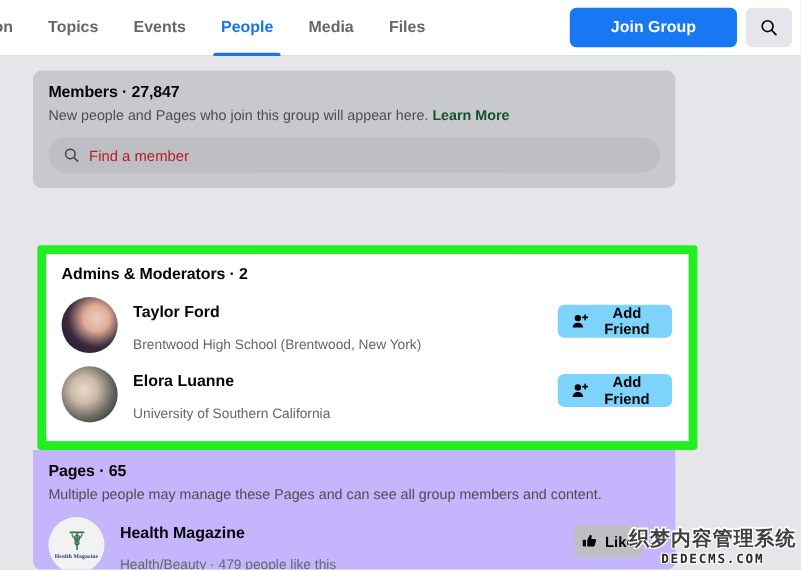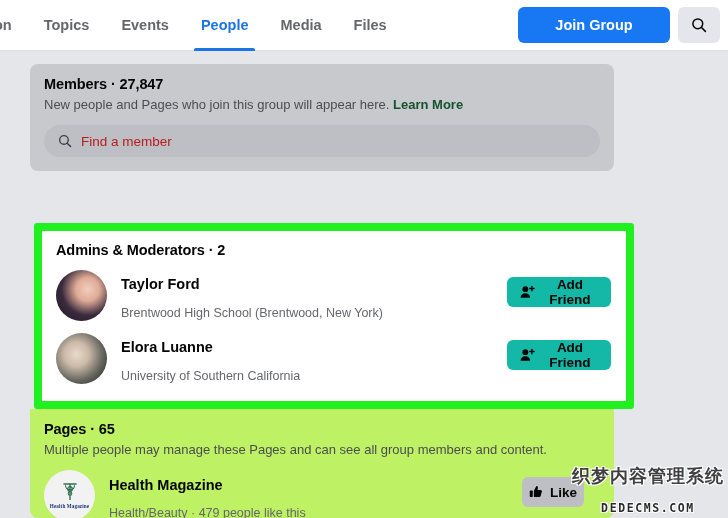--- a/index.html
+++ b/index.html
@@ -218,21 +218,21 @@
     line-height: 16px;
   }
 
   .action-btn {
     position: absolute;
     right: 0;
     top: 19px;
     height: 30px;
     border: none;
     border-radius: 6px;
-    background: #14b8a6;
+    background: #7dd3fc;
     font-family: "Liberation Sans", sans-serif;
     font-size: 13.5px;
     font-weight: 700;
     color: #050505;
     display: flex;
     align-items: center;
     justify-content: center;
     gap: 7px;
     padding: 0 13px;
     cursor: pointer;
@@ -240,21 +240,21 @@
 
   .action-btn.add-friend { width: 104px; right: 1px; }
   .action-btn.like { width: 62px; right: 16px; background: #bdbfc4; }
 
   
   .pages-block {
     position: absolute;
     left: 30px;
     top: 358px;
     width: 584px;
-    background: #bef264;
+    background: #c4b5fd;
     border-radius: 0 0 8px 8px;
     padding: 12px 14px 0 14px;
     height: 109px;
     overflow: hidden;
   }
 
   .pages-block .row-meta { margin-top: 11px; }
 
   
   .icn { display: block; }
@@ -292,21 +292,21 @@
   }
   .wm-cn {
     font-size: 18px;
     font-weight: 700;
     color: #404040;
     letter-spacing: 1px;
     text-shadow: 1px 1px 0 #ffffff, -1px -1px 0 #ffffff, 1px -1px 0 #ffffff, -1px 1px 0 #ffffff;
     font-family: "DejaVu Sans", sans-serif;
   }
   .wm-en {
-    margin-top: 18px;
+    margin-top: 4px;
     font-size: 11.5px;
     font-weight: 700;
     color: #2b2b2b;
     letter-spacing: 1.6px;
     text-shadow: 1px 1px 0 #ffffff, -1px -1px 0 #ffffff, 1px -1px 0 #ffffff, -1px 1px 0 #ffffff;
     font-family: "DejaVu Sans Mono", monospace;
   }
 </style>
 </head>
 <body>

